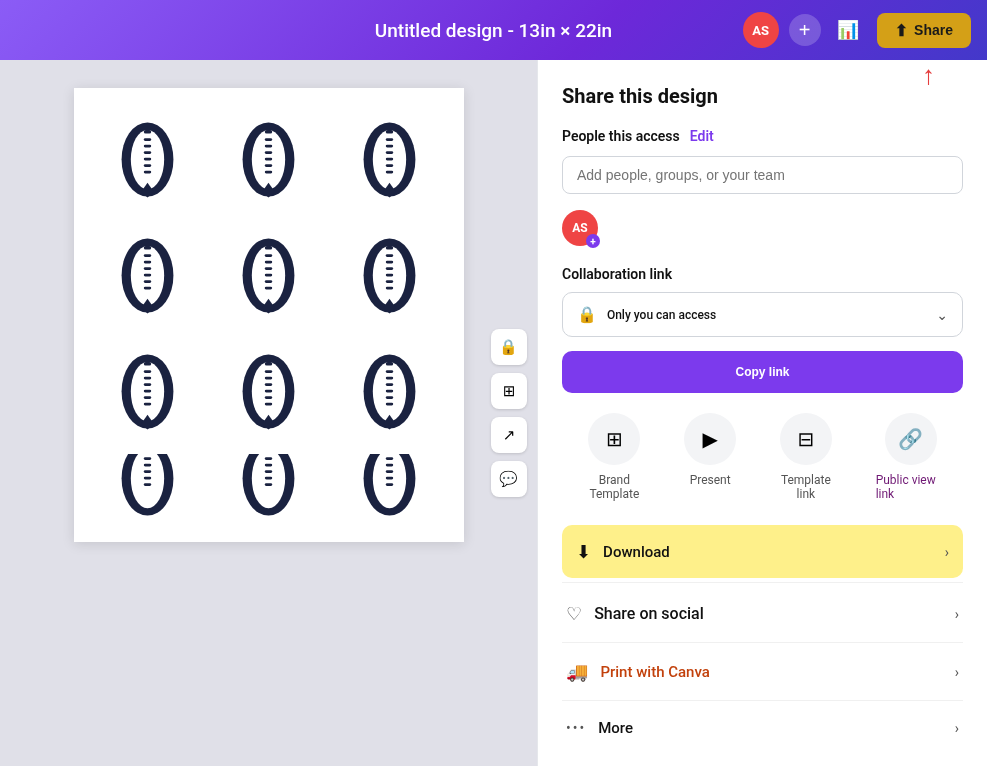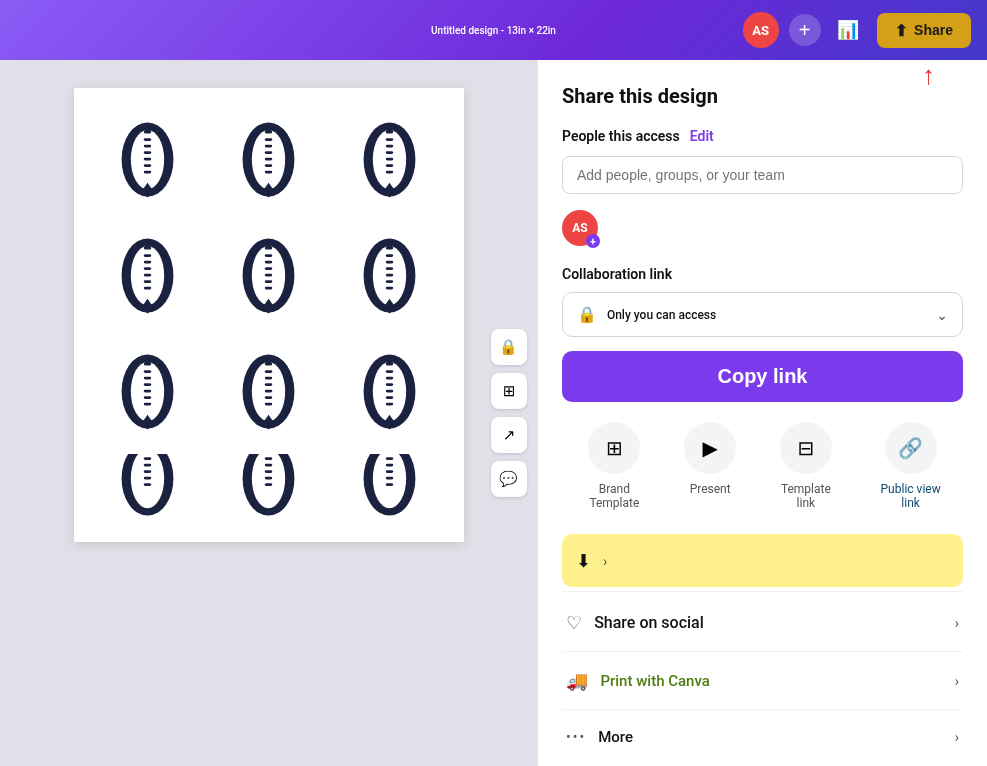--- a/index.html
+++ b/index.html
@@ -7,21 +7,21 @@
     .header-right {
       display: flex;
       align-items: center;
       gap: 10px;
     }
   </style>
 </head>
 <body>
 
 <div style="position:relative; display:flex; align-items:center; background: linear-gradient(135deg,#8b5cf6 0%,#6d28d9 60%,#4338ca 100%); height:60px; padding:0 16px; flex-shrink:0;">
-  <span style="position:absolute; left:50%; transform:translateX(-50%); color:white; font-size:10px; font-weight:500; white-space:nowrap;">Untitled design - 13in × 22in</span>
+  <span style="position:absolute; left:50%; transform:translateX(-50%); color:white; font-size:19px; font-weight:500; white-space:nowrap;">Untitled design - 13in × 22in</span>
   <div class="header-right" style="display:flex; align-items:center; gap:10px; margin-left:auto;">
     <div style="width:36px;height:36px;border-radius:50%;background:#ef4444;color:white;display:flex;align-items:center;justify-content:center;font-weight:700;font-size:13px;cursor:pointer;">AS</div>
     <button style="width:32px;height:32px;border-radius:50%;background:rgba(255,255,255,0.2);border:none;color:white;font-size:20px;display:flex;align-items:center;justify-content:center;cursor:pointer;">+</button>
     <button style="width:36px;height:36px;border-radius:8px;background:transparent;border:none;color:white;font-size:18px;display:flex;align-items:center;justify-content:center;cursor:pointer;">📊</button>
     <button style="background:#d4a017;color:#1a1a1a;border:none;border-radius:8px;padding:8px 18px;font-weight:700;font-size:14px;display:flex;align-items:center;gap:6px;cursor:pointer;">
       <span style="font-size:16px;">⬆</span>
       <span>Share</span>
     </button>
   </div>
 </div>
@@ -233,21 +233,21 @@
     <div style="font-size:14px;font-weight:600;color:#111;margin-bottom:10px;">Collaboration link</div>
 
     
     <div style="width:100%;border:1.5px solid #d1d5db;border-radius:10px;padding:12px 14px;display:flex;align-items:center;gap:10px;margin-bottom:14px;cursor:pointer;background:white;">
       <span style="font-size:16px;color:#555;">🔒</span>
       <span style="flex:1;font-size:12px;color:#111;font-weight:500;">Only you can access</span>
       <span style="color:#555;font-size:14px;">⌄</span>
     </div>
 
     
-    <button style="width:100%;background:#7c3aed;color:white;border:none;border-radius:10px;padding:14px;font-size:20px;font-weight:700;cursor:pointer;margin-bottom:20px;">Copy link</button>
+    <button style="width:100%;background:#7c3aed;color:white;border:none;border-radius:10px;padding:14px;font-size:12px;font-weight:700;cursor:pointer;margin-bottom:20px;">Copy link</button>
 
     
     <div style="display:flex;justify-content:space-around;margin-bottom:24px;">
       <div style="display:flex;flex-direction:column;align-items:center;gap:8px;cursor:pointer;">
         <div style="width:52px;height:52px;border-radius:50%;background:#f3f4f6;display:flex;align-items:center;justify-content:center;font-size:20px;">
           <span>⊞</span>
         </div>
         <span style="font-size:12px;color:#555;text-align:center;max-width:70px;">Brand Template</span>
       </div>
       <div style="display:flex;flex-direction:column;align-items:center;gap:8px;cursor:pointer;">
@@ -259,46 +259,47 @@
       <div style="display:flex;flex-direction:column;align-items:center;gap:8px;cursor:pointer;">
         <div style="width:52px;height:52px;border-radius:50%;background:#f3f4f6;display:flex;align-items:center;justify-content:center;font-size:20px;">
           <span>⊟</span>
         </div>
         <span style="font-size:12px;color:#555;text-align:center;max-width:70px;">Template link</span>
       </div>
       <div style="display:flex;flex-direction:column;align-items:center;gap:8px;cursor:pointer;">
         <div style="width:52px;height:52px;border-radius:50%;background:#f3f4f6;display:flex;align-items:center;justify-content:center;font-size:20px;">
           <span>🔗</span>
         </div>
-        <span style="font-size:12px;color:#0c4a6e;text-align:center;max-width:70px;">Public view link</span>
+        <span style="font-size:12px;color:#701a75;text-align:left;max-width:70px;">Public view link</span>
       </div>
     </div>
 
     
     
     <div style="display:flex;align-items:center;gap:12px;padding:16px 14px;border-radius:10px;background:#fef08a;cursor:pointer;margin-bottom:4px;">
       <span style="font-size:18px;color:#111;">⬇</span>
+      <span style="flex:1;font-size:15px;color:#111;font-weight:500;">Download</span>
       <span style="font-size:14px;color:#555;">›</span>
     </div>
 
     <hr style="border:none;border-top:1px solid #f0f0f0;margin:4px 0;">
 
     
     <div style="display:flex;align-items:center;gap:12px;padding:16px 4px;border-radius:10px;cursor:pointer;margin-bottom:2px;">
       <span style="font-size:18px;color:#555;">♡</span>
       <span style="flex:1;font-size:16px;color:#111;font-weight:500;">Share on social</span>
       <span style="font-size:14px;color:#555;">›</span>
     </div>
 
     <hr style="border:none;border-top:1px solid #f0f0f0;margin:2px 0;">
 
     
     <div style="display:flex;align-items:center;gap:12px;padding:16px 4px;border-radius:10px;cursor:pointer;margin-bottom:2px;">
       <span style="font-size:18px;color:#555;">🚚</span>
-      <span style="flex:1;font-size:15px;color:#4d7c0f;font-weight:500;">Print with Canva</span>
+      <span style="flex:1;font-size:15px;color:#c2410c;font-weight:500;">Print with Canva</span>
       <span style="font-size:14px;color:#555;">›</span>
     </div>
 
     <hr style="border:none;border-top:1px solid #f0f0f0;margin:2px 0;">
 
     
     <div style="display:flex;align-items:center;gap:12px;padding:16px 4px;border-radius:10px;cursor:pointer;">
       <span style="font-size:14px;color:#555;letter-spacing:2px;">•••</span>
       <span style="flex:1;font-size:15px;color:#111;font-weight:500;">More</span>
       <span style="font-size:14px;color:#555;">›</span>

